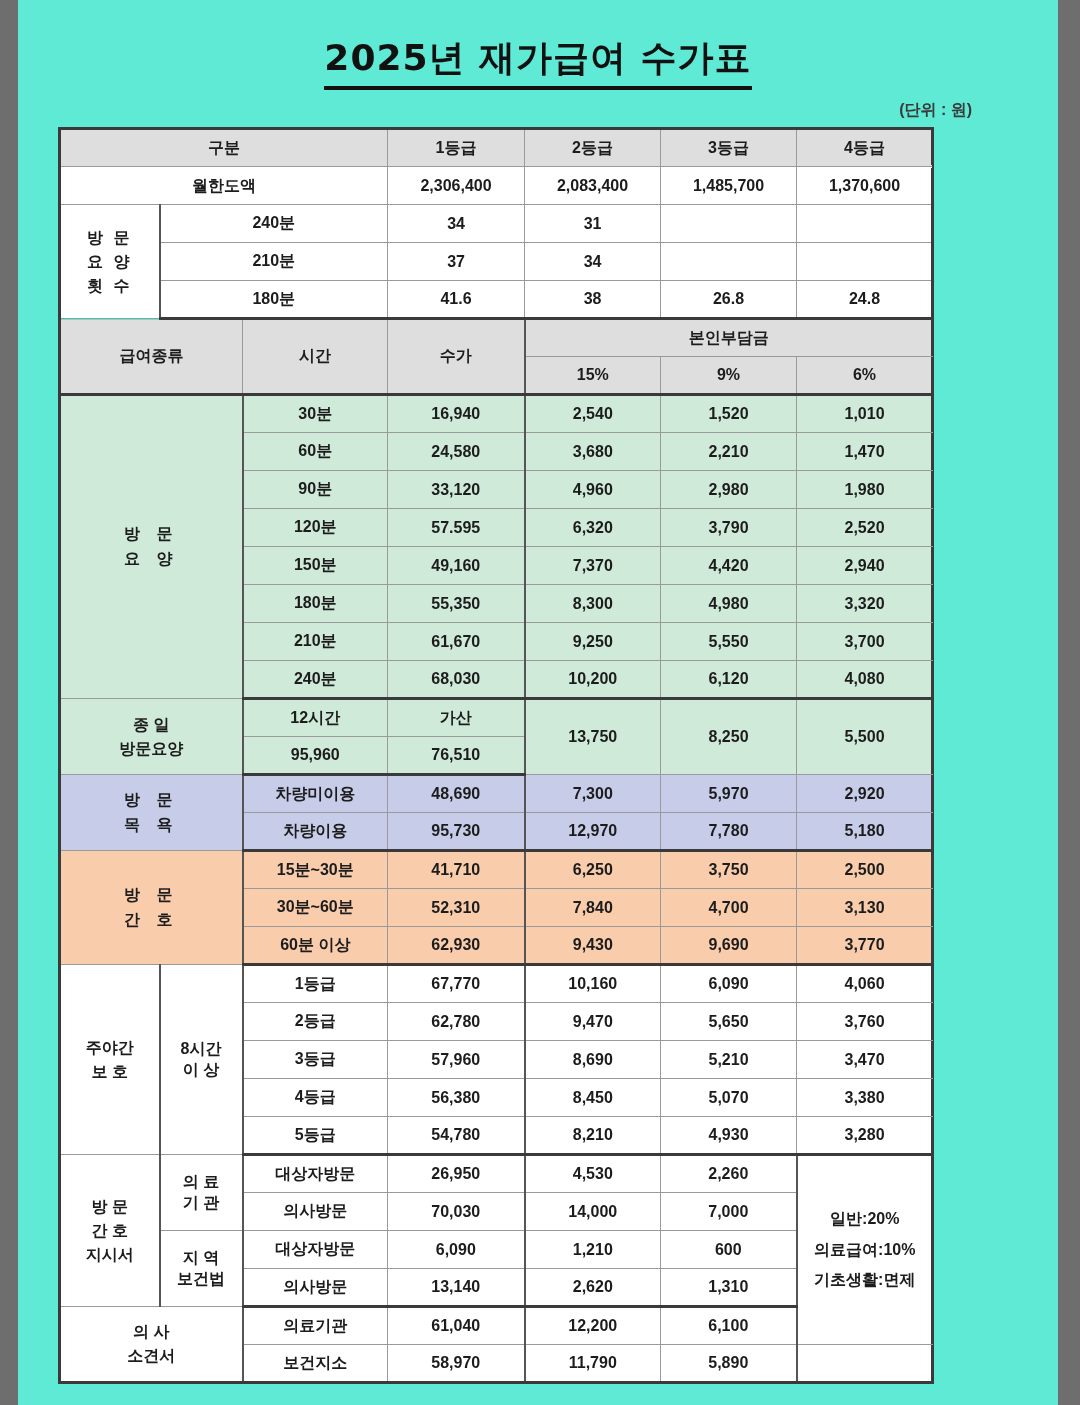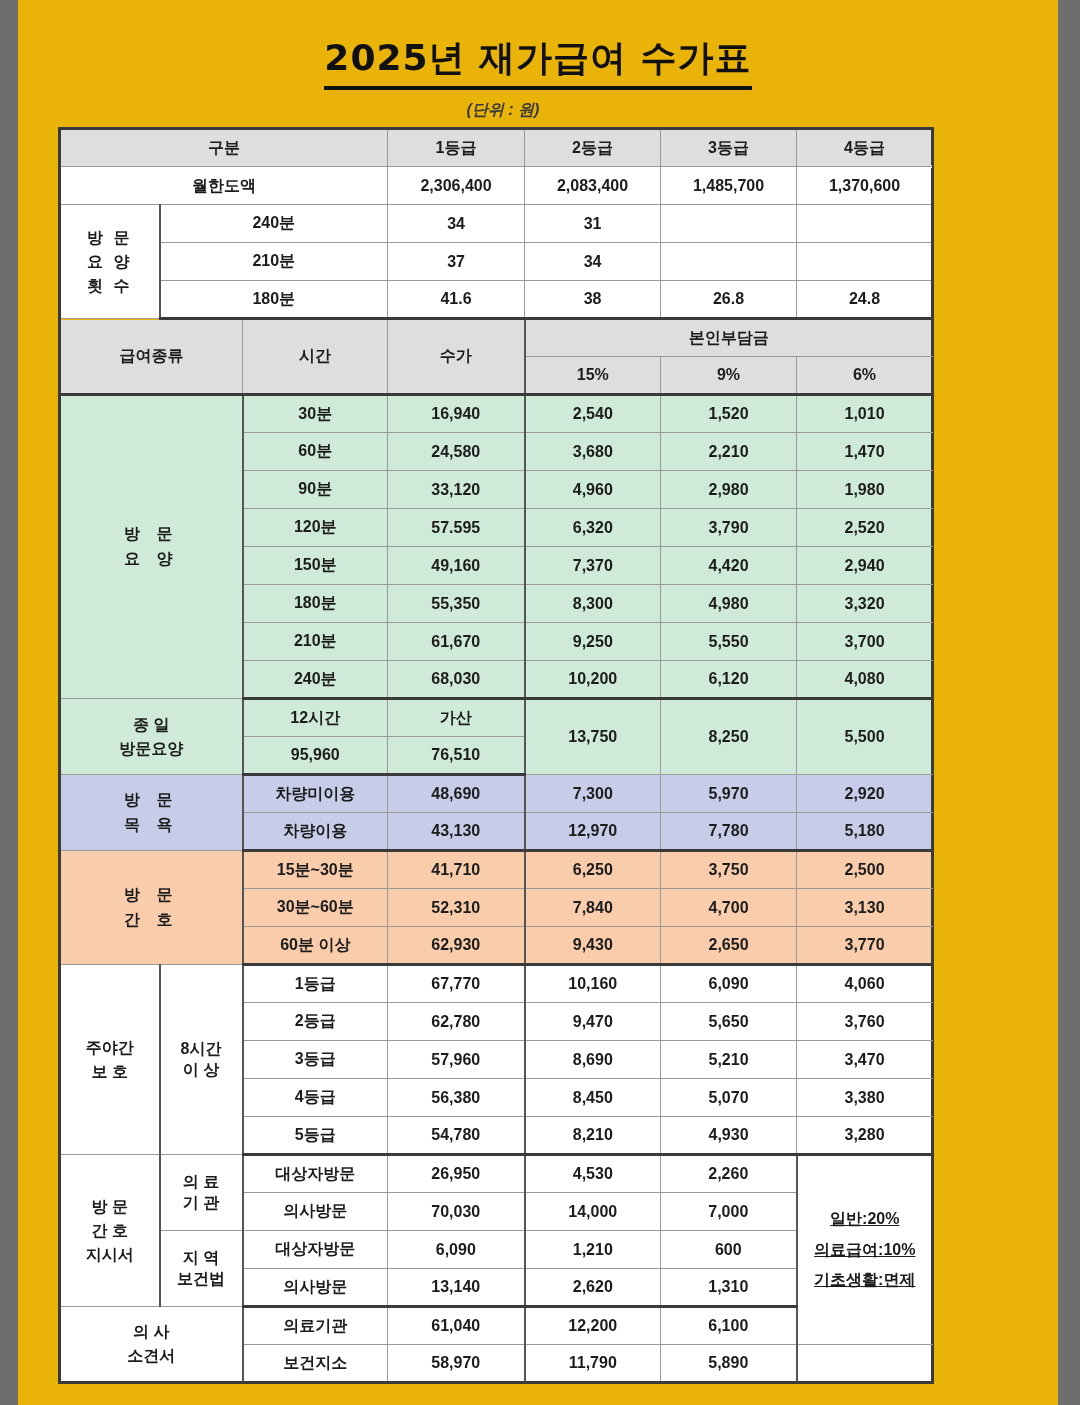--- a/index.html
+++ b/index.html
@@ -6,33 +6,33 @@
   html, body { margin:0; padding:0; }
   body {
     width:1080px; height:1405px;
     background:#6e6e6e;
     font-family:"Liberation Sans","DejaVu Sans",sans-serif;
     overflow:hidden;
   }
   #page {
     position:absolute; left:18px; top:0;
     width:1040px; height:1405px;
-    background:#eab308;
+    background:#5eead4;
   }
   
   .title-wrap { text-align:center; padding-top:34px; }
   .title {
     display:inline-block;
     font-size:36px; font-weight:bold; color:#111;
     letter-spacing:1px;
     border-bottom:4px solid #111;
     padding-bottom:3px;
     font-family:"DejaVu Sans","Liberation Sans",sans-serif;
   }
-  .unit-row { text-align:center; padding:10px 86px 6px 16px;font-style:italic; }
+  .unit-row { text-align:right; padding:10px 86px 6px 16px; }
   .unit { font-size:16px; color:#3a3a3a; font-weight:bold; }
 
   
   .tbl-wrap { padding:0 60px 0 40px; }
   table.fee {
     width:873px;
     border-collapse:collapse;
     table-layout:fixed;
     border:3px solid #3a3a3a;
   }
@@ -58,21 +58,21 @@
   .grp { font-size:19px; letter-spacing:6px; line-height:1.55; }
   .grp-n { font-size:18px; letter-spacing:0px; line-height:1.5; }
   .sub { font-size:16px; letter-spacing:3px; line-height:1.5; }
   .lbl { font-size:16px; }
 
   .g { background:#cfead9; }
   .b { background:#c7cde9; }
   .o { background:#f9ccab; }
   .w { background:#ffffff; }
 
-  .note { font-size:15px; text-align:left; line-height:1.9; padding-left:12px; font-weight:bold;text-decoration:underline; }
+  .note { font-size:15px; text-align:left; line-height:1.9; padding-left:12px; font-weight:bold; }
 
   
   .footer { text-align:right; padding:22px 68px 0 0; }
 </style>
 </head>
 <body>
 
 <div id="page">
 
   <div class="title-wrap">
@@ -239,21 +239,21 @@
             <div>목 욕</div>
           </td>
           <td class="b ctr">차량미이용</td>
           <td class="b num thick-r">48,690</td>
           <td class="b num">7,300</td>
           <td class="b num">5,970</td>
           <td class="b num">2,920</td>
         </tr>
         <tr>
           <td class="b ctr thick-b">차량이용</td>
-          <td class="b num thick-r thick-b">43,130</td>
+          <td class="b num thick-r thick-b">95,730</td>
           <td class="b num thick-b">12,970</td>
           <td class="b num thick-b">7,780</td>
           <td class="b num thick-b">5,180</td>
         </tr>
 
         <tr>
           <td class="o grp thick-r" colspan="2" rowspan="3">
             <div>방 문</div>
             <div>간 호</div>
           </td>
@@ -267,21 +267,21 @@
           <td class="o ctr">30분~60분</td>
           <td class="o num thick-r">52,310</td>
           <td class="o num">7,840</td>
           <td class="o num">4,700</td>
           <td class="o num">3,130</td>
         </tr>
         <tr>
           <td class="o ctr thick-b">60분 이상</td>
           <td class="o num thick-r thick-b">62,930</td>
           <td class="o num thick-b">9,430</td>
-          <td class="o num thick-b">2,650</td>
+          <td class="o num thick-b">9,690</td>
           <td class="o num thick-b">3,770</td>
         </tr>
 
         <tr>
           <td class="w grp-n thick-r" rowspan="5">
             <div>주야간</div>
             <div>보 호</div>
           </td>
           <td class="w lbl thick-r" rowspan="5">
             <div>8시간</div>

